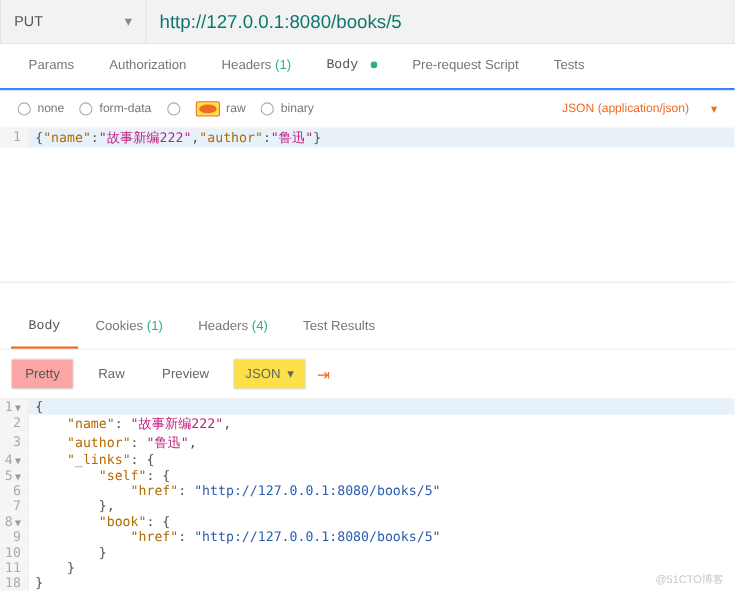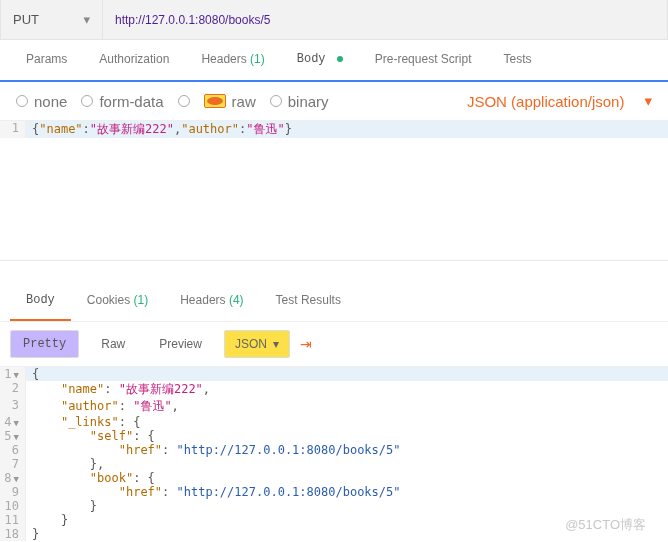--- a/index.html
+++ b/index.html
@@ -1,52 +1,52 @@
 <!DOCTYPE html>
 <html><head>
 <meta charset="utf-8">
 <style>
   * { box-sizing: border-box; margin: 0; padding: 0; }
   body { font-family: -apple-system, "Segoe UI", Arial, sans-serif; font-size: 12px; color: #555; background: #fff; width: 668px; }
   .topbar { display: flex; align-items: stretch; background: #f2f2f2; border: 1px solid #e4e4e4; border-top: none; height: 40px; }
-  .method { width: 102px; display: flex; align-items: center; justify-content: space-between; padding: 0 12px; border-right: 1px solid #e4e4e4; color: #555; font-size: 13px; }
+  .method { width: 132px; display: flex; align-items: center; justify-content: space-between; padding: 0 12px; border-right: 1px solid #e4e4e4; color: #555; font-size: 13px; }
   .method .chev { color: #888; }
-  .url { flex: 1; display: flex; align-items: center; padding: 0 12px; color: #4c1d95; font-size: 12px; }
+  .url { flex: 1; display: flex; align-items: center; padding: 0 12px; color: #0f766e; font-size: 17px; }
   .req-tabs { display: flex; gap: 0; padding: 0 10px; border-bottom: 2px solid #3b82f6; font-size: 12px; }
   .rtab { padding: 12px 16px; color: #777; border-bottom: 2px solid transparent; position: relative; }
   .rtab.active { color: #555; font-weight: 500; font-family: Liberation Mono, monospace; }
   .dot { display: inline-block; width: 6px; height: 6px; border-radius: 50%; background: #2ab27b; margin-left: 4px; vertical-align: middle; }
   .green-count { color: #2ab27b; }
-  .body-opts { display: flex; align-items: center; gap: 14px; padding: 10px 16px; border-bottom: 1px solid #eee; font-size: 15px; color: #777; }
+  .body-opts { display: flex; align-items: center; gap: 14px; padding: 10px 16px; border-bottom: 1px solid #eee; font-size: 11px; color: #777; }
   .radio { display: flex; align-items: center; gap: 6px; }
   .rcircle { width: 12px; height: 12px; border: 1px solid #aaa; border-radius: 50%; display: inline-block; position: relative; }
   .rcircle.sel { border-color: #ef6b25; }
   .rcircle.sel::after { content: ""; position: absolute; inset: 2px; background: #ef6b25; border-radius: 50%; }
   .ctype { color: #ef6b25; margin-left: auto; display: flex; align-items: center; gap: 20px; }
   .editor { font-family: Consolas, Menlo, monospace; font-size: 12px; }
   .ed-line { display: flex; }
   .gutter { width: 26px; text-align: right; padding-right: 6px; color: #aaa; background: #f5f5f5; border-right: 1px solid #eee; user-select: none; }
   .codecell { flex: 1; padding: 0 6px; white-space: pre; }
   .hl { background: #e7f1fa; }
   .k { color: #b36b00; } 
   .p { color: #555; } 
   .u { color: #2a5db0; } 
   .zh { color: #c41d7f; }
   .req-body-area { height: 140px; overflow: hidden; border-bottom: 1px solid #e8e8e8; }
   .spacer { height: 20px; }
   .resp-tabs { display: flex; gap: 0; padding: 0 10px; border-bottom: 1px solid #eee; font-size: 12px; }
   .resp-tabs .rtab.active { color: #555; border-bottom: 2px solid #ef6b25; }
   .resp-toolbar { display: flex; align-items: center; gap: 10px; padding: 8px 10px; border-bottom: 1px solid #eee; }
   .btn { padding: 6px 12px; border: 1px solid #ddd; background: #fafafa; color: #666; font-size: 12px; border-radius: 2px; }
-  .btn.active { background: #c4b5fd; color: #555; font-family: Liberation Mono, monospace; }
+  .btn.active { background: #fca5a5; color: #555; }
   .sel { display: flex; align-items: center; gap: 6px; padding: 6px 10px; border: 1px solid #ddd; background: #fde047; color: #666; font-size: 12px; border-radius: 2px; }
   .wrap-icon { color: #ef6b25; font-size: 14px; }
   .resp-editor { font-family: Consolas, Menlo, monospace; font-size: 12px; }
   .fold { color: #999; margin-left: 2px; font-size: 9px; }
-  .watermark { position: fixed; right: 22px; bottom: 8px; color: #c8c8c8; font-size: 13px; }
+  .watermark { position: fixed; right: 10px; bottom: 8px; color: #c8c8c8; font-size: 10px; }
 </style>
 </head>
 <body>
 
 <div class="topbar">
   <div class="method">
     <span>PUT</span>
     <span class="chev">▾</span>
   </div>
   <div class="url">

